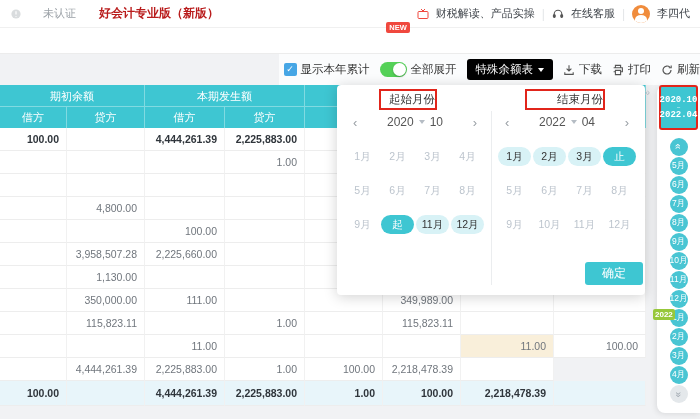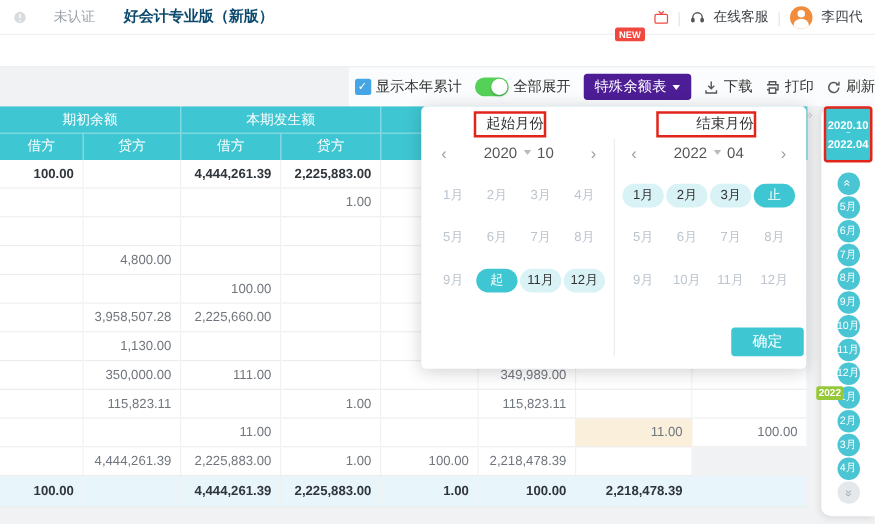--- a/index.html
+++ b/index.html
@@ -4,21 +4,21 @@
 <style>
   html,body{margin:0;padding:0;}
   body{width:700px;height:419px;position:relative;overflow:hidden;background:#f1f2f4;
        font-family:"Liberation Sans",sans-serif;-webkit-font-smoothing:antialiased;}
   
   .navbar{position:absolute;top:0;left:0;right:0;height:28px;background:#fff;
           border-bottom:1px solid #f0f0f0;display:flex;align-items:center;
           padding:0 10px;box-sizing:border-box;z-index:3;}
   .nav-left{display:flex;align-items:center;gap:21px;}
   .unverified{color:#9aa0a6;font-size:11px;}
-  .app-title{color:#0c4a6e;font-size:12px;font-weight:700;margin-left:2px;}
+  .app-title{color:#b91c1c;font-size:12px;font-weight:700;margin-left:2px;}
   .nav-right{margin-left:auto;display:flex;align-items:center;gap:7px;font-size:11px;color:#3a3f45;}
   .new-badge{background:#f0483e;color:#fff;font-size:7.5px;font-weight:700;
              padding:1px 3px;border-radius:2px;line-height:9px;margin-top:28px;}
   .sep{color:#e4e6e8;font-size:12px;}
   .avatar{width:18px;height:18px;border-radius:50%;background:#f08c3c;position:relative;overflow:hidden;flex:0 0 auto;}
   .avatar::before{content:"";position:absolute;left:6px;top:3px;width:6px;height:6px;border-radius:50%;background:#fff;}
   .avatar::after{content:"";position:absolute;left:3px;top:10px;width:12px;height:9px;border-radius:50% 50% 0 0;background:#fff;}
   
   .subbar{position:absolute;top:28px;left:0;right:0;height:25px;background:#fff;
           border-bottom:1px solid #ececec;z-index:2;}
@@ -27,21 +27,21 @@
   .toolbar{position:absolute;top:54px;left:0;right:0;height:31px;display:flex;z-index:2;}
   .toolbar-gap{width:322px;background:#f1f2f4;}
   .toolbar-content{flex:1;background:#fbfcfd;display:flex;align-items:center;gap:10px;
                    padding-left:5px;font-size:11.5px;color:#333;}
   .tool{display:flex;align-items:center;gap:4px;cursor:pointer;white-space:nowrap;}
   .cb{width:13px;height:13px;background:#46a6e5;border-radius:2px;color:#fff;font-size:9px;
       line-height:13px;text-align:center;cursor:pointer;flex:0 0 auto;}
   .toggle{width:27px;height:15px;border-radius:8px;background:#55d158;position:relative;cursor:pointer;flex:0 0 auto;}
   .toggle::after{content:"";position:absolute;right:1px;top:1px;width:13px;height:13px;background:#fff;border-radius:50%;
                  box-shadow:0 1px 2px rgba(0,0,0,.25);}
-  .gbtn{background:#4c1d95;color:#fff;font-size:11.5px;padding:3px 9px;border-radius:3px;
+  .gbtn{background:#000000;color:#fff;font-size:11.5px;padding:3px 9px;border-radius:3px;
         display:flex;align-items:center;gap:5px;cursor:pointer;white-space:nowrap;text-align:right;}
   .caret-down{width:0;height:0;border-left:3.5px solid transparent;border-right:3.5px solid transparent;
               border-top:4px solid #fff;}
   .icon12{width:12px;height:12px;flex:0 0 auto;}
   
   .tbl{position:absolute;top:85px;left:0;width:646px;z-index:1;}
   .grid{display:grid;grid-template-columns:67px 78px 80px 80px 78px 78px 93px 92px;}
   .thg,.ths{background:#3ec6d2;color:#fff;font-size:11px;text-align:center;box-sizing:border-box;
             border-right:1px solid rgba(255,255,255,.35);}
   .thg{height:22px;line-height:22px;border-bottom:1px solid rgba(255,255,255,.35);}
@@ -76,21 +76,21 @@
   .mcell.selected{background:#3ec6d2;color:#fff;}
   .confirm{position:absolute;left:248px;top:177px;width:58px;height:23px;background:#3ec6d2;
            color:#fff;font-size:12px;border-radius:3px;text-align:center;line-height:23px;cursor:pointer;}
   
   .collapse{position:absolute;left:644px;top:86px;font-size:11px;color:#c2c8cf;z-index:4;cursor:pointer;}
   .sidepanel{position:absolute;left:657px;top:85px;width:43px;height:328px;background:#fff;
              border-radius:8px 0 0 8px;box-shadow:-1px 1px 6px rgba(0,0,0,.10);z-index:4;}
   .datebox{position:absolute;left:659px;top:85px;width:39px;height:45px;background:#3ec6d2;
            border:2px solid #e1251b;border-radius:3px;color:#fff;font-size:9px;font-weight:700;
            display:flex;flex-direction:column;align-items:center;justify-content:center;gap:1px;
-           z-index:6;box-sizing:border-box;cursor:pointer;}
+           z-index:6;box-sizing:border-box;cursor:pointer;font-family:Liberation Mono, monospace;}
   .datebox .tld{font-size:6px;opacity:.75;line-height:3px;}
   .mcol{position:absolute;left:657px;top:138px;width:43px;display:flex;flex-direction:column;
         align-items:center;gap:1px;z-index:5;}
   .mcircle{width:18px;height:18px;border-radius:50%;background:#49c5d3;color:#fff;font-size:8.5px;
            display:flex;align-items:center;justify-content:center;cursor:pointer;flex:0 0 auto;}
   .mcircle.graybtn{background:#e4e8eb;color:#a2aab2;}
   .chevglyph{display:inline-block;transform:rotate(-90deg);font-size:10px;letter-spacing:-1px;line-height:10px;}
   .chevglyph.down{transform:rotate(90deg);}
   .yearbadge{position:absolute;left:653px;top:309px;background:#97c83a;color:#fff;font-size:8px;
              font-weight:700;padding:1px 2px;border-radius:2px;z-index:7;}
@@ -107,20 +107,21 @@
     </svg>
     <span class="unverified">未认证</span>
     <span class="app-title">好会计专业版（新版）</span>
   </div>
   <div class="nav-right">
     <span class="new-badge">NEW</span>
     <svg class="icon12" viewBox="0 0 12 12" fill="none" stroke="#f0483e" stroke-width="1">
       <rect x="1" y="3.5" width="10" height="7" rx="1"></rect>
         <path d="M4 1l2 2 2-2"></path>
     </svg>
+    <span>财税解读、产品实操</span>
     <span class="sep">|</span>
     <svg class="icon12" viewBox="0 0 12 12" fill="none" stroke="#555" stroke-width="1.1">
       <path d="M2.2 8.5V6a3.8 3.8 0 0 1 7.6 0v2.5"></path>
       <rect x="1.4" y="6.8" width="1.8" height="2.6" rx=".8" fill="#555"></rect>
       <rect x="8.8" y="6.8" width="1.8" height="2.6" rx=".8" fill="#555"></rect>
     </svg>
     <span>在线客服</span>
     <span class="sep">|</span>
     <span class="avatar"></span>
     <span>李四代</span>

